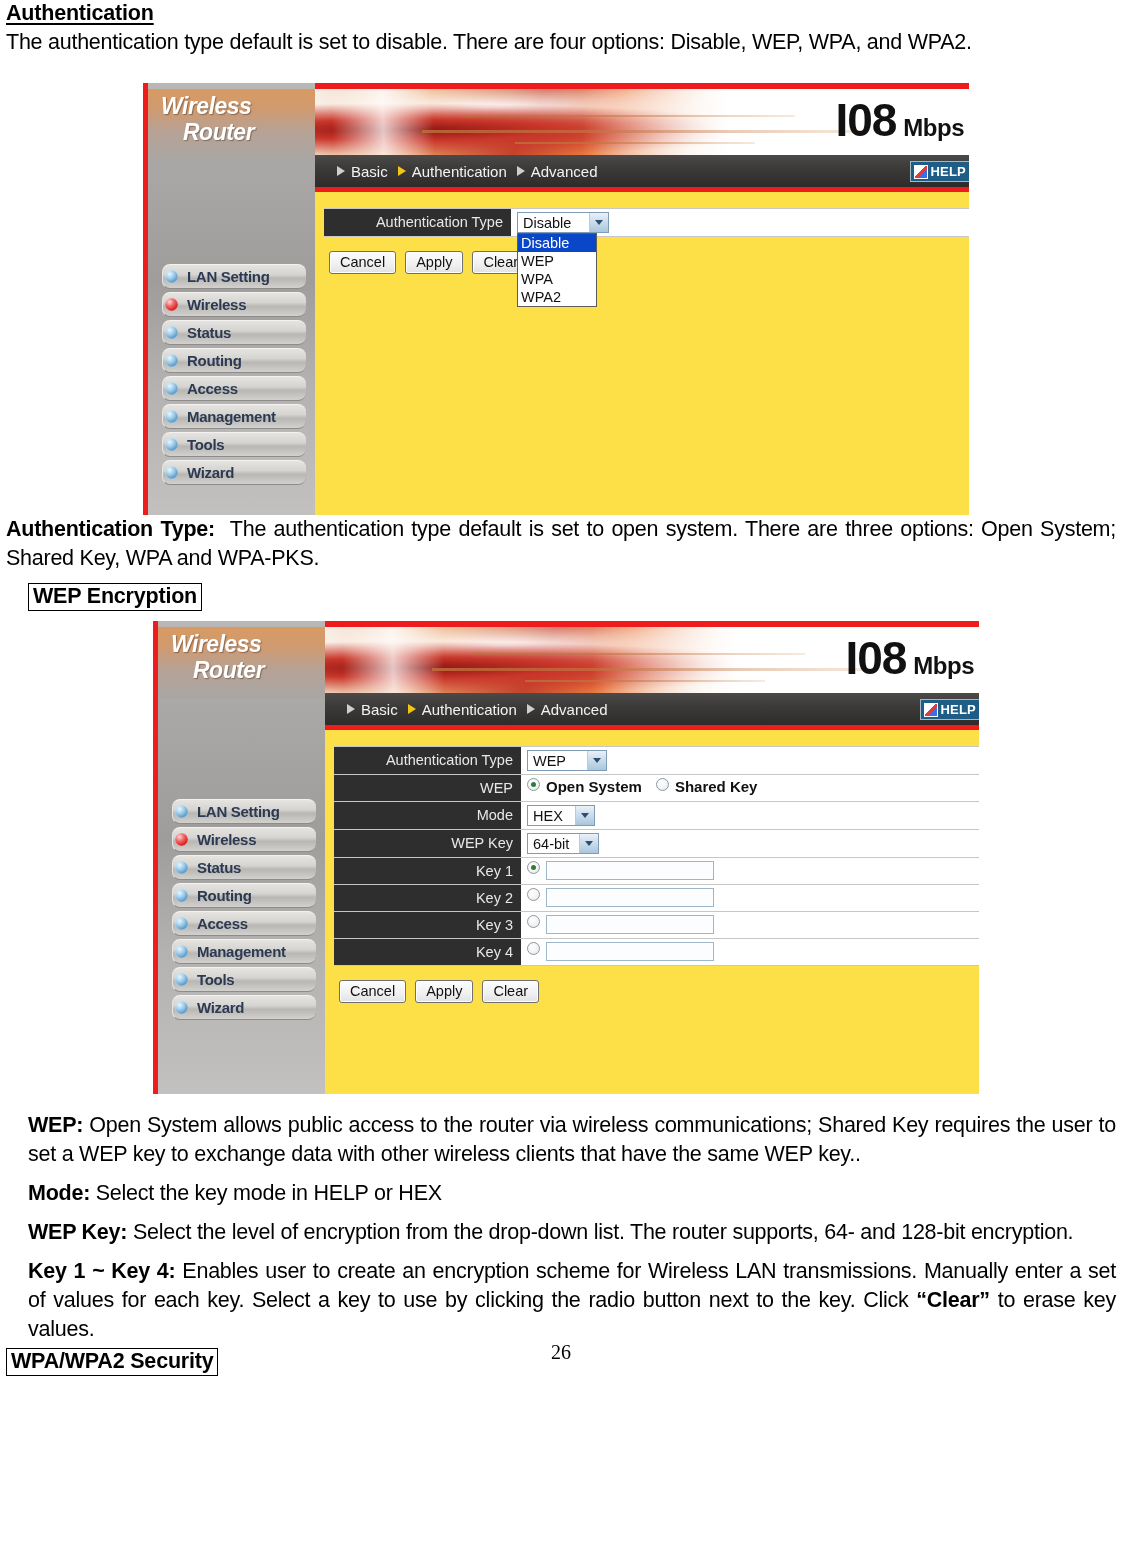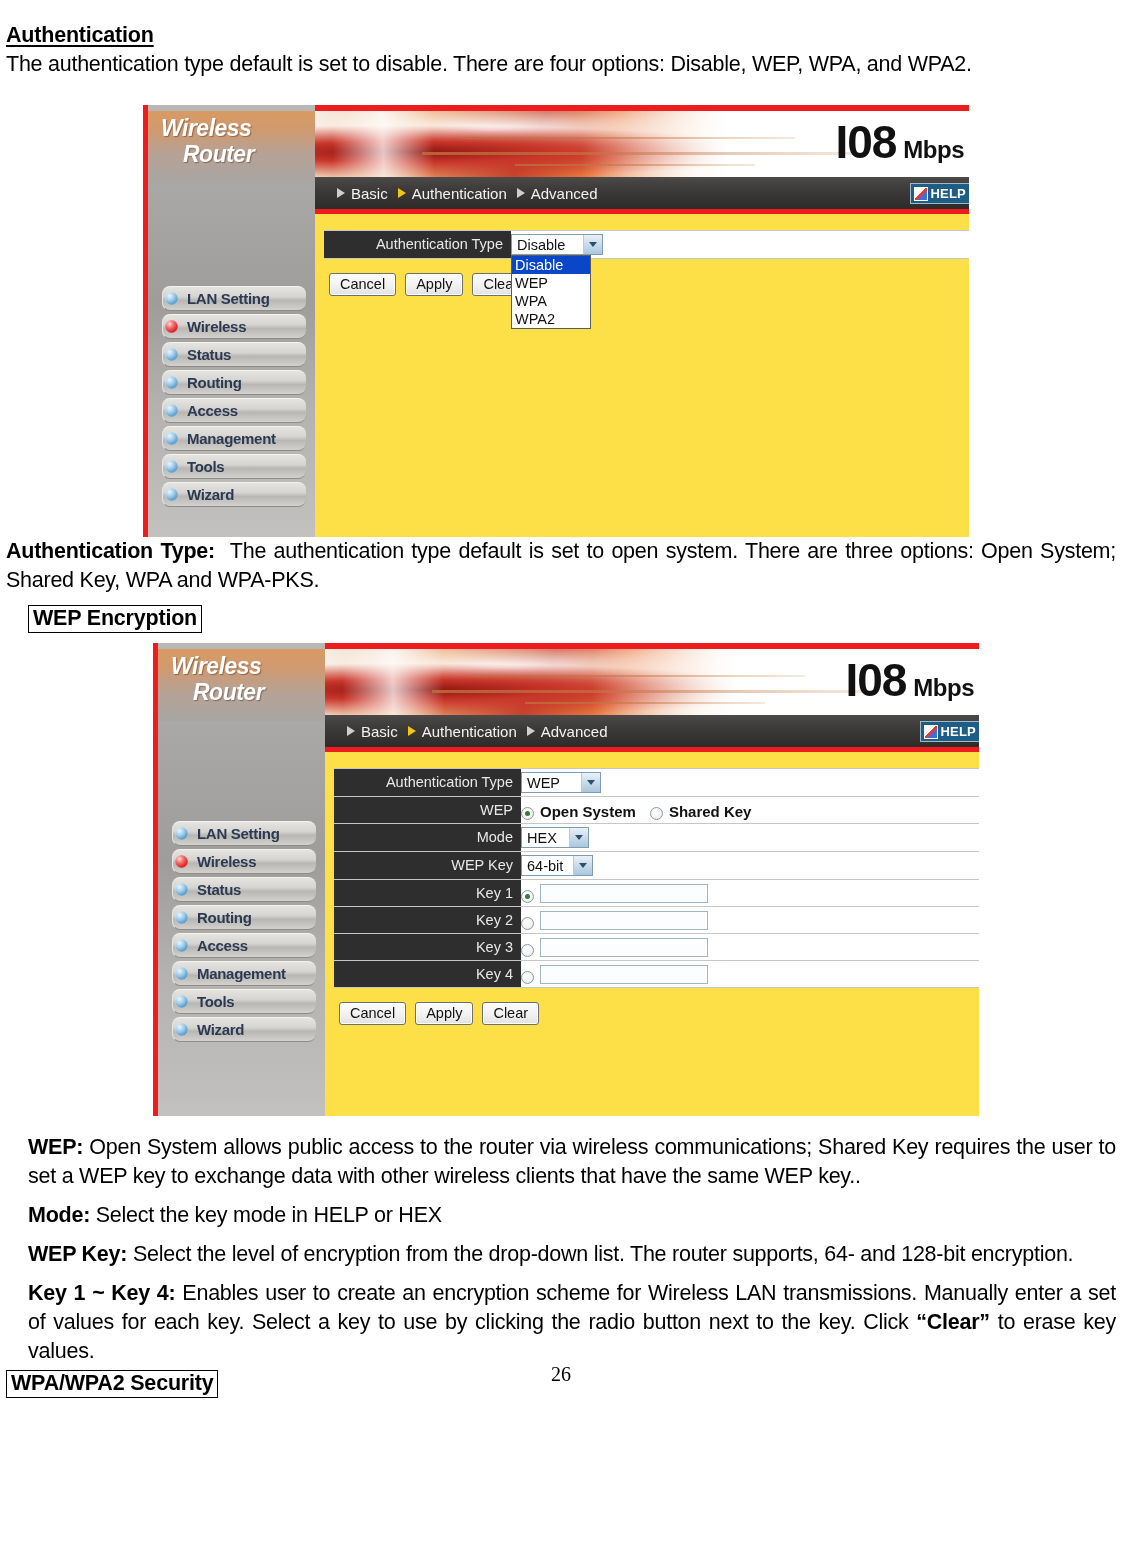--- a/index.html
+++ b/index.html
@@ -14,21 +14,20 @@
     font-family: "Liberation Sans", sans-serif;
     color: #000;
     overflow: hidden;
   }
   .page {
     position: relative;
     width: 1122px;
     height: 1376px;
     box-sizing: border-box;
     padding: 0 6px;
-    margin-top: 22px;
   }
 
   
   .doc-h1 {
     font-size: 21.5px;
     font-weight: bold;
     letter-spacing: -0.2px;
     text-decoration: underline;
     text-underline-offset: 3px;
     margin: 0 0 2px 0;
@@ -279,24 +278,24 @@
     color: #e8e8e8;
     font-size: 14.5px;
     text-align: right;
     padding: 5px 8px 5px 0;
     box-sizing: border-box;
     white-space: nowrap;
   }
   .fval {
     flex: 1 1 auto;
     background: #ffffff;
-    padding: 3px 0 3px 0;
+    padding: 3px 0 3px 6px;
     box-sizing: border-box;
     display: flex;
-    align-items: flex-end;
+    align-items: flex-start;
     min-height: 25px;
   }
 
   
   .sel {
     display: inline-flex;
     align-items: center;
     border: 1px solid #7e9cb5;
     background: #ffffff;
     height: 21px;

